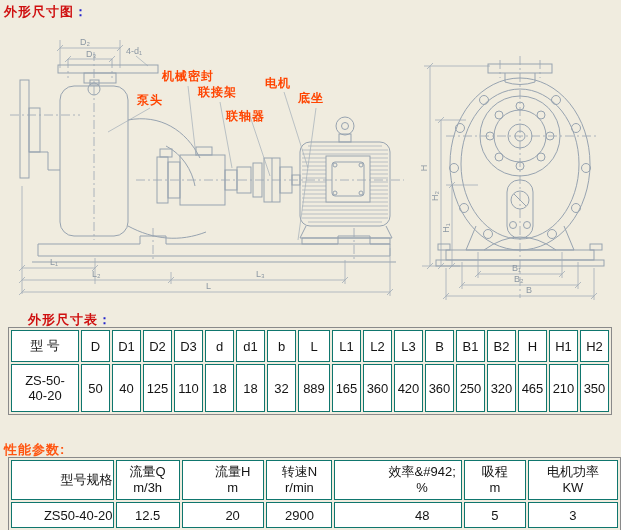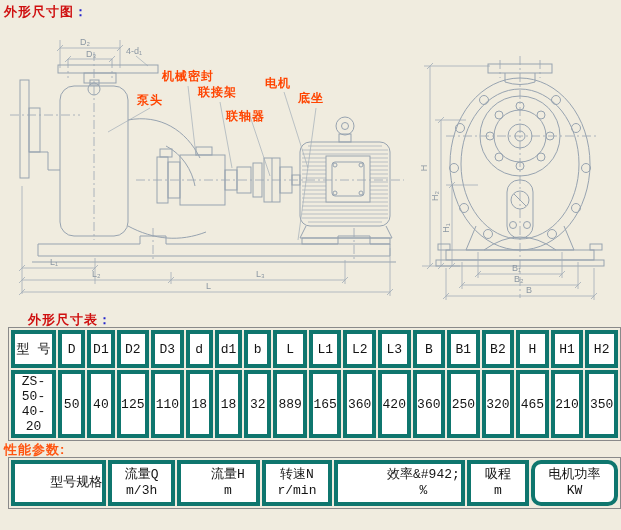--- a/index.html
+++ b/index.html
@@ -35,38 +35,38 @@
   }
 
   table.tbl{
     position:absolute;
     border-collapse:separate;border-spacing:2px;
     border:1px solid #8a8a8a;
     table-layout:fixed;
   }
   table.tbl td{
     background:#ffffff;
-    border:4px solid #0f766e;
+    border:1px solid #0f766e;
     text-align:center;vertical-align:middle;
-    font-family:Liberation Mono, monospace;
+    font-family:Liberation Sans, sans-serif;
     font-size:13px;color:#141414;
     padding:0;overflow:hidden;
   }
   .tbl1{left:8px;top:327px;}
   .tbl1 tr.h td{height:30px;}
   .tbl1 tr.d td{height:46px;}
   .tbl1 td.c-model{width:66px;}
   .tbl1 td.c-num{width:27px;}
   .tbl1 td.c-L{width:30px;}
   .tbl2{left:8px;top:457px;}
   .tbl2 tr.h td{height:38px;line-height:1.25;}
   .tbl2 tr.d td{height:24px;}
   .tbl2 td.p-model{width:112px;text-align:right;}
   .tbl2 td.p1{width:68px;}.tbl2 td.p2{width:70px;padding-left:19px;}.tbl2 td.p3{width:70px;}
-  .tbl2 td.p4{width:84px;padding-left:48px;}.tbl2 td.p5{width:68px;}.tbl2 td.p6{width:100px;border-radius:10px;}
+  .tbl2 td.p4{width:84px;padding-left:48px;}.tbl2 td.p5{width:68px;}.tbl2 td.p6{width:100px;}
 </style>
 </head>
 <body>
 
 <div class="sec-title t1"><span>外形尺寸图</span><span class="colon">：</span></div>
 
 <svg id="drawing" width="605" height="272" viewBox="0 0 605 272" xmlns="http://www.w3.org/2000/svg">
 
   <g>
 
@@ -319,14 +319,23 @@
   <tbody>
       <tr class="h">
     <td class="p-model">型号规格</td>
     <td class="p1"><span>流量Q</span><br><span>m/3h</span></td>
     <td class="p2"><span>流量H</span><br><span>m</span></td>
     <td class="p3"><span>转速N</span><br><span>r/min</span></td>
     <td class="p4"><span>效率&amp;#942;</span><br><span>%</span></td>
     <td class="p5"><span>吸程</span><br><span>m</span></td>
     <td class="p6"><span>电机功率</span><br><span>KW</span></td>
   </tr>
+  <tr class="d">
+    <td class="p-model">ZS50-40-20</td>
+    <td class="p1">12.5</td>
+    <td class="p2">20</td>
+    <td class="p3">2900</td>
+    <td class="p4">48</td>
+    <td class="p5">5</td>
+    <td class="p6">3</td>
+  </tr>
 </tbody>
   </table>
 
 </body></html>

